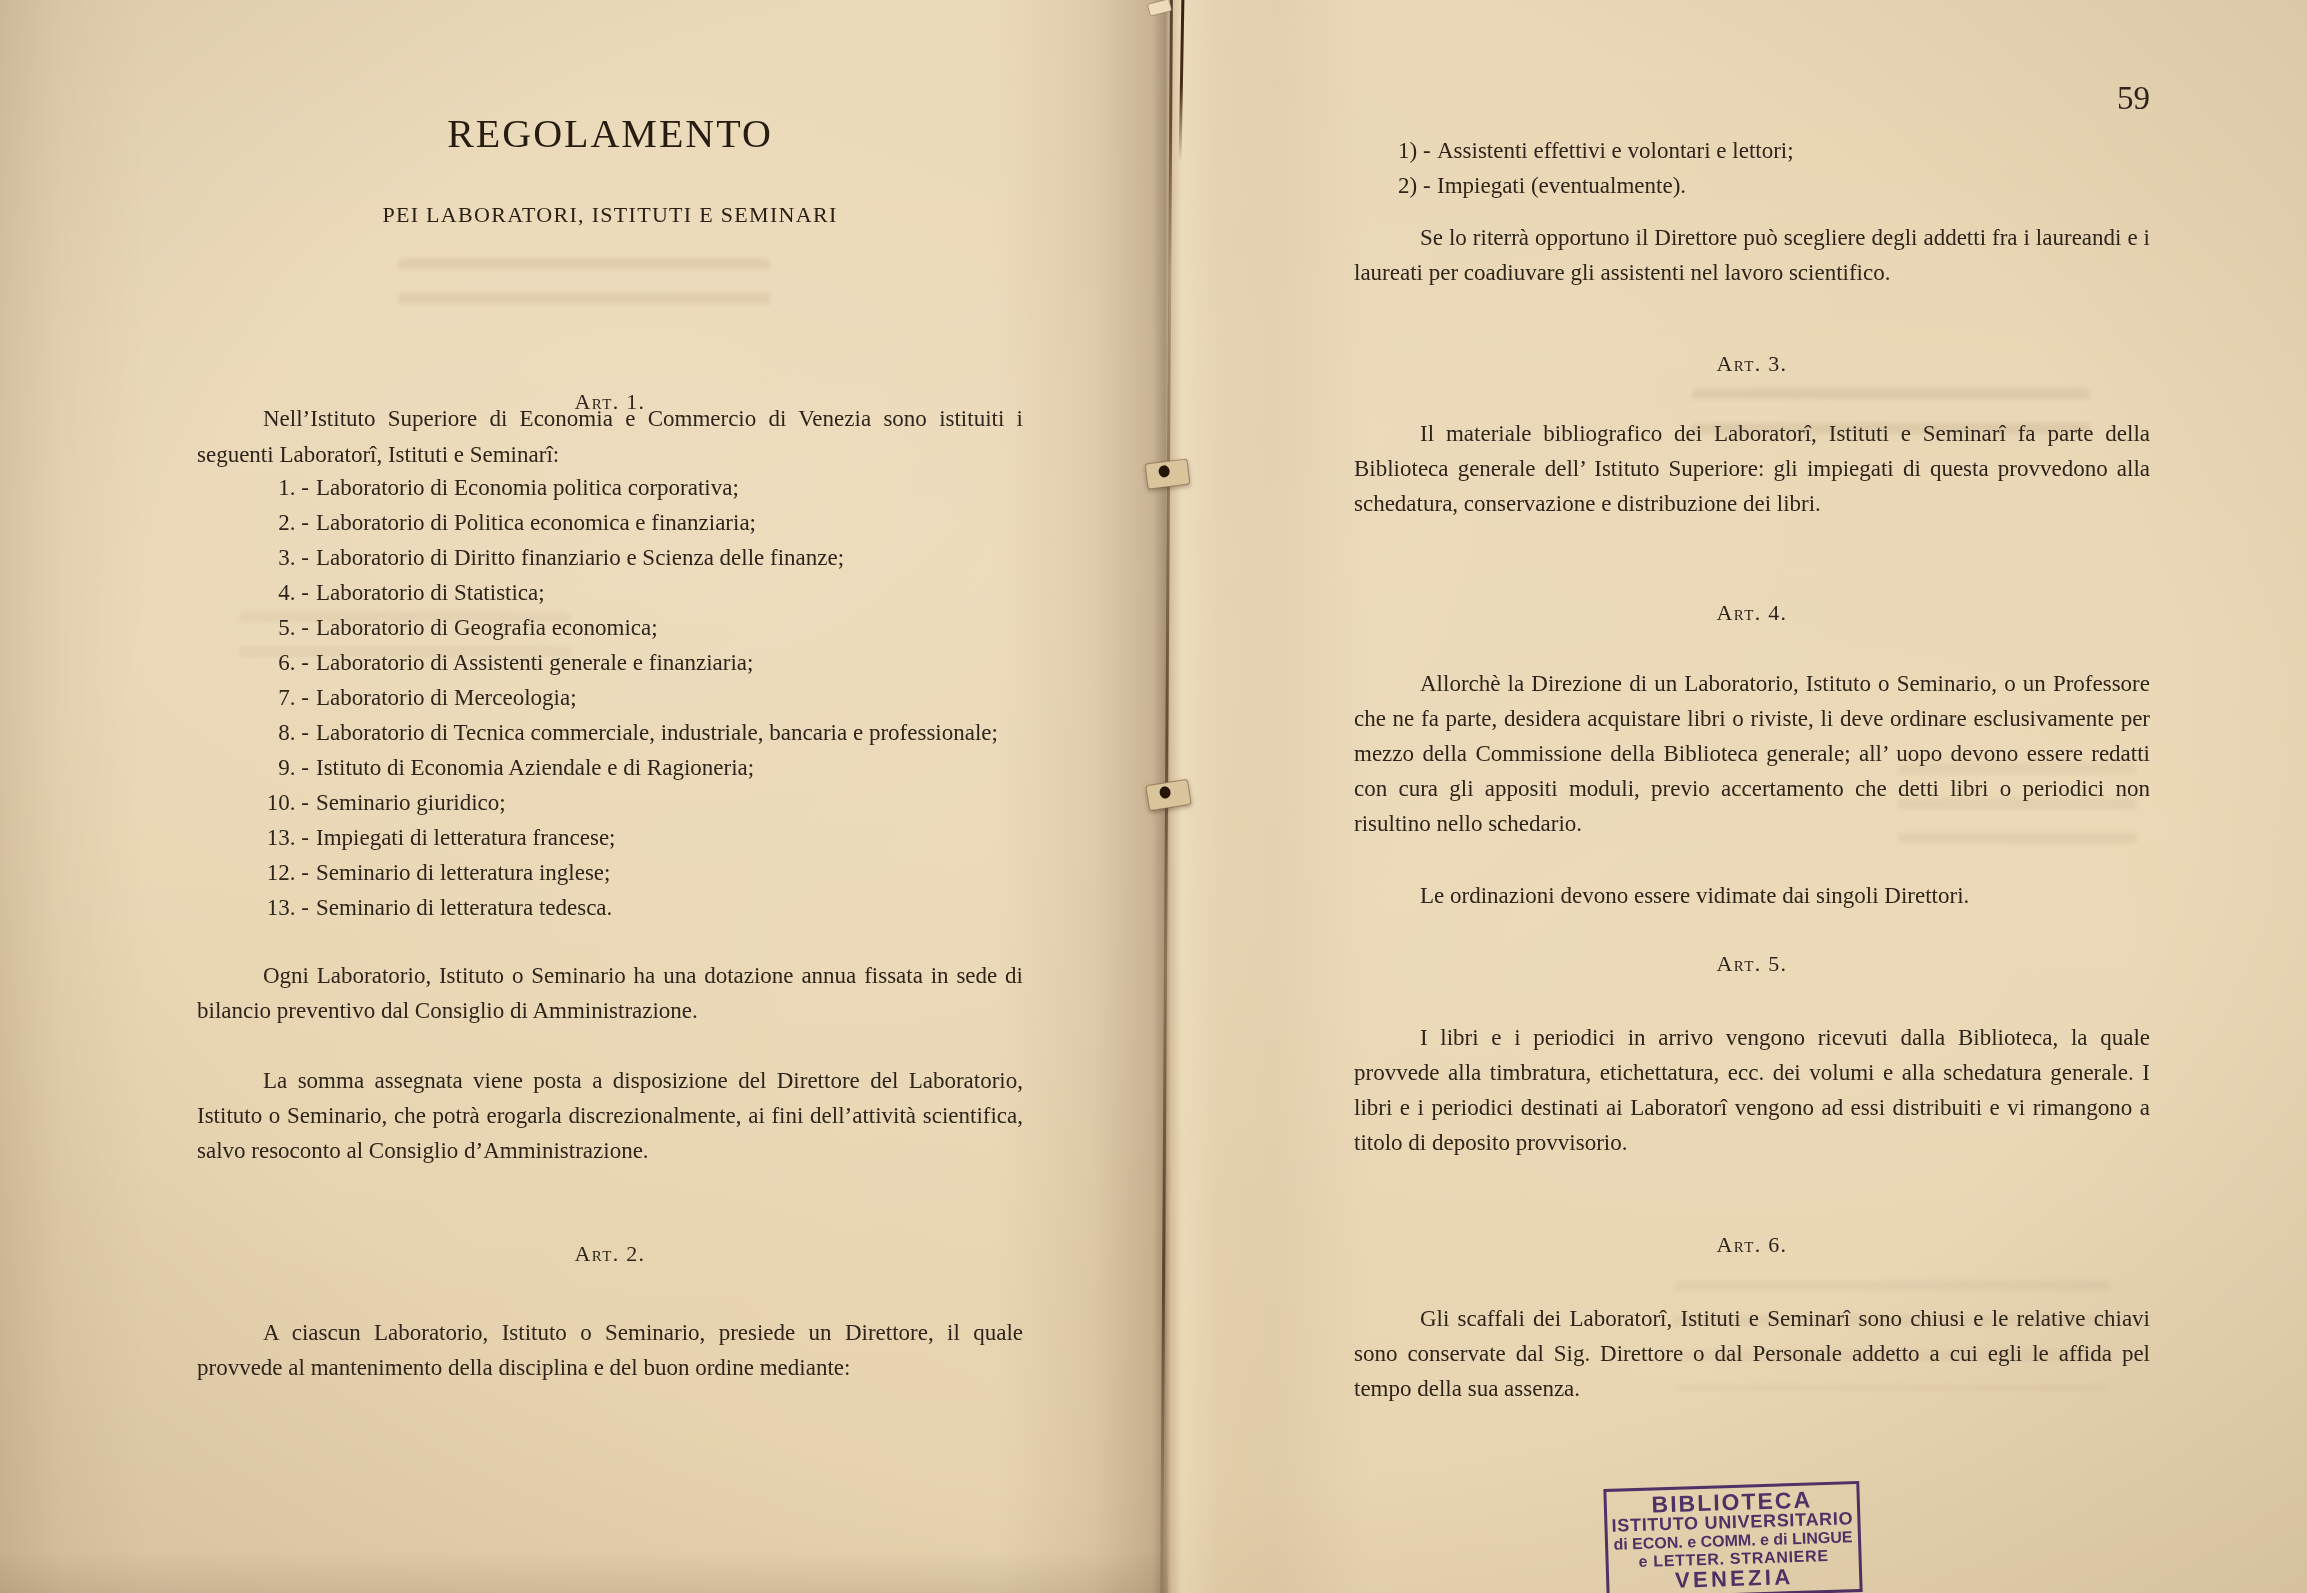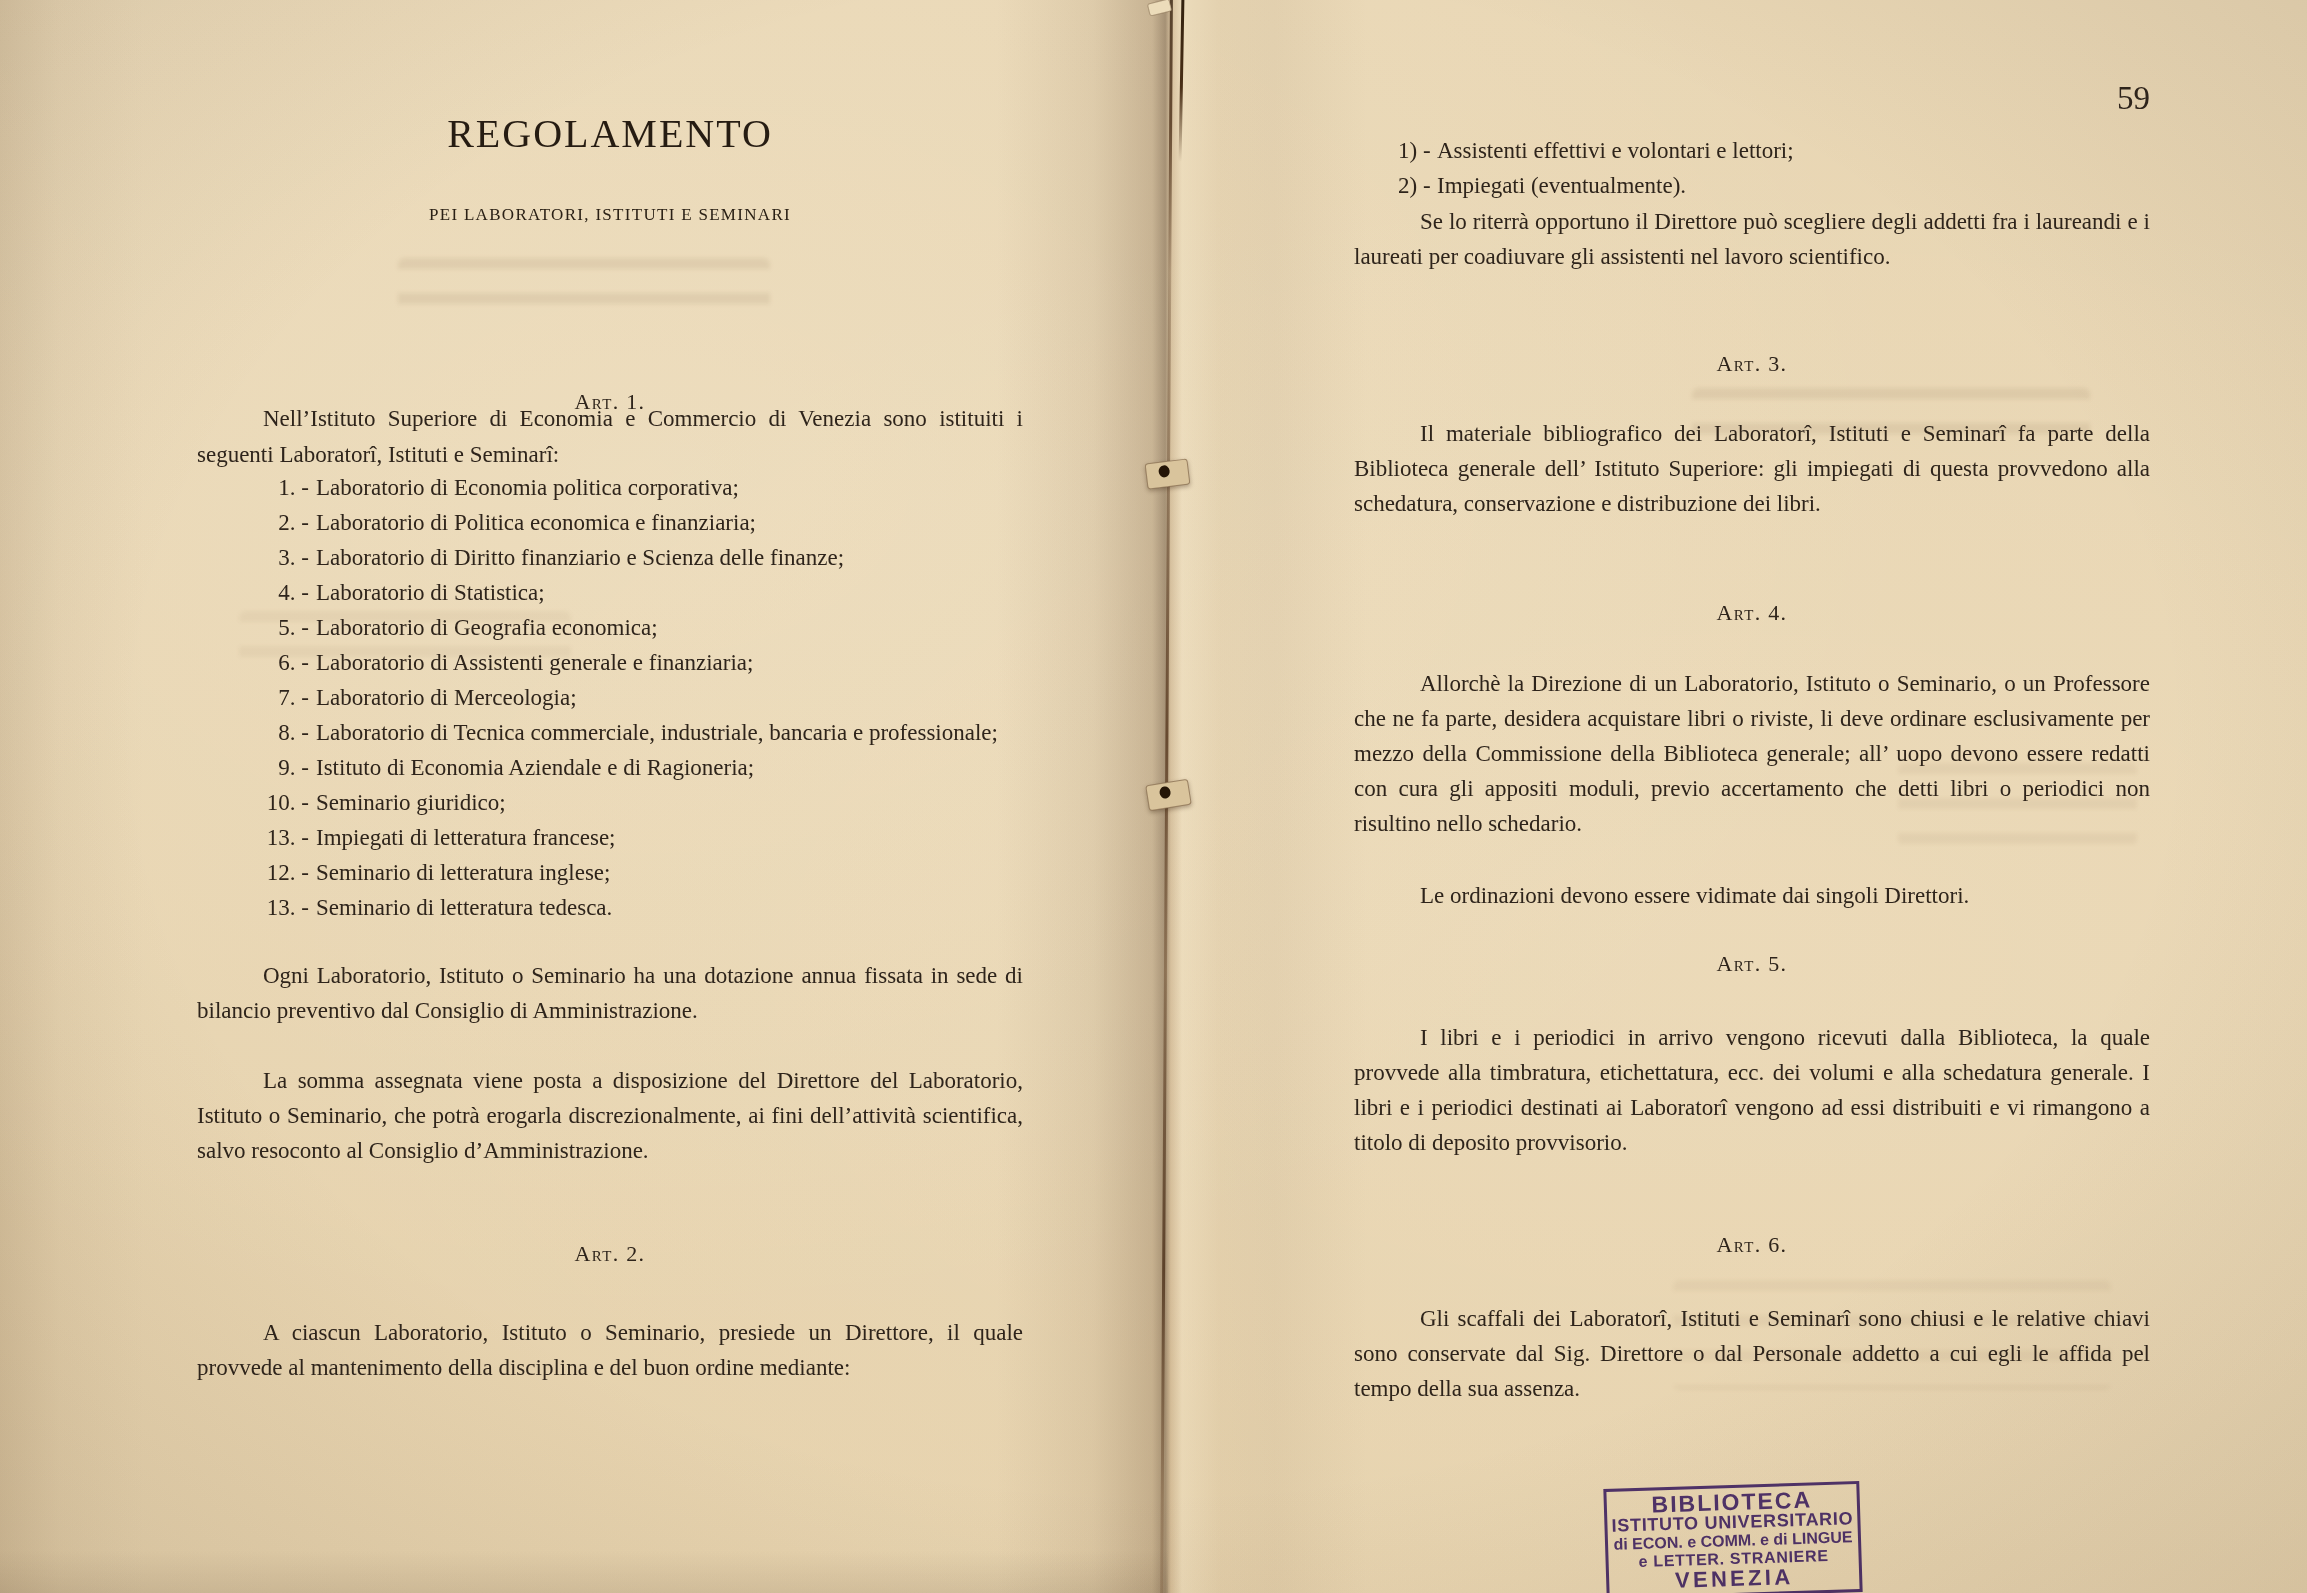--- a/index.html
+++ b/index.html
@@ -52,33 +52,33 @@
     background:radial-gradient(ellipse at 50% 46%, rgba(0,0,0,0) 62%, rgba(60,40,20,0.10) 100%);}
   .bottom-shade{position:absolute;left:0;top:1550px;width:1168px;height:43px;pointer-events:none;
     background:linear-gradient(180deg,rgba(70,50,30,0) ,rgba(70,50,30,0.10));}
   
   .blk{position:absolute;font-size:23px;line-height:35px;text-align:justify;}
   .lcol{left:197px;width:826px;}
   .rcol{left:1354px;width:796px;}
   .center{text-align:center;}
   .indent{text-indent:66px;}
   .title{top:116px;font-size:40px;letter-spacing:2px;line-height:35px;color:#261c12;}
-  .subtitle{top:202px;font-size:17px;letter-spacing:1.3px;line-height:26.5px;color:#2a2015;}
+  .subtitle{top:202px;font-size:22px;letter-spacing:1.3px;line-height:26.5px;color:#2a2015;}
   .arthead{font-size:22px;font-variant:small-caps;letter-spacing:1.3px;line-height:28px;}
   .list{line-height:35px;}
   .list .item{position:relative;padding-left:119px;}
   .list .lab{position:absolute;left:38px;top:0;width:74px;text-align:right;white-space:pre;}
   .rlist .item{position:relative;padding-left:83px;}
   .rlist .lab{position:absolute;left:18.6px;top:0;width:58px;text-align:right;white-space:pre;}
   
   #a1h{top:343px;margin-top:45px;}      #a1intro{top:401px;line-height:36px;}
   #a1list{top:470px;}   #a1p1{top:958px;}  #a1p2{top:1063px;}
   #a2h{top:1240px;}     #a2p{top:1291px;line-height:35px;margin-top:24px;}
   #pagenum{top:84px;font-size:33px;text-align:right;line-height:29px;}
-  #rlist{top:133px;}    #rpara1{top:204px;}
+  #rlist{top:133px;}    #rpara1{top:220px;}
   #a3h{top:350px;}      #a3p{top:416px;line-height:35px;}
   #a4h{top:599px;}      #a4p1{top:666px;}  #a4p2{top:878px;}
   #a5h{top:950px;}     #a5p{top:1020px;}
   #a6h{top:1231px;}     #a6p{top:1301px;line-height:35px;}
   
   .stamp{position:absolute;left:1605px;top:1485px;width:250px;height:105px;
     border:3.3px solid #4b2e8f;color:#4b2e8f;transform:rotate(-1.8deg);
     display:flex;flex-direction:column;align-items:center;justify-content:center;
     font-family:"Liberation Sans","DejaVu Sans",sans-serif;font-weight:bold;
     mix-blend-mode:multiply;opacity:0.93;text-align:center;}

